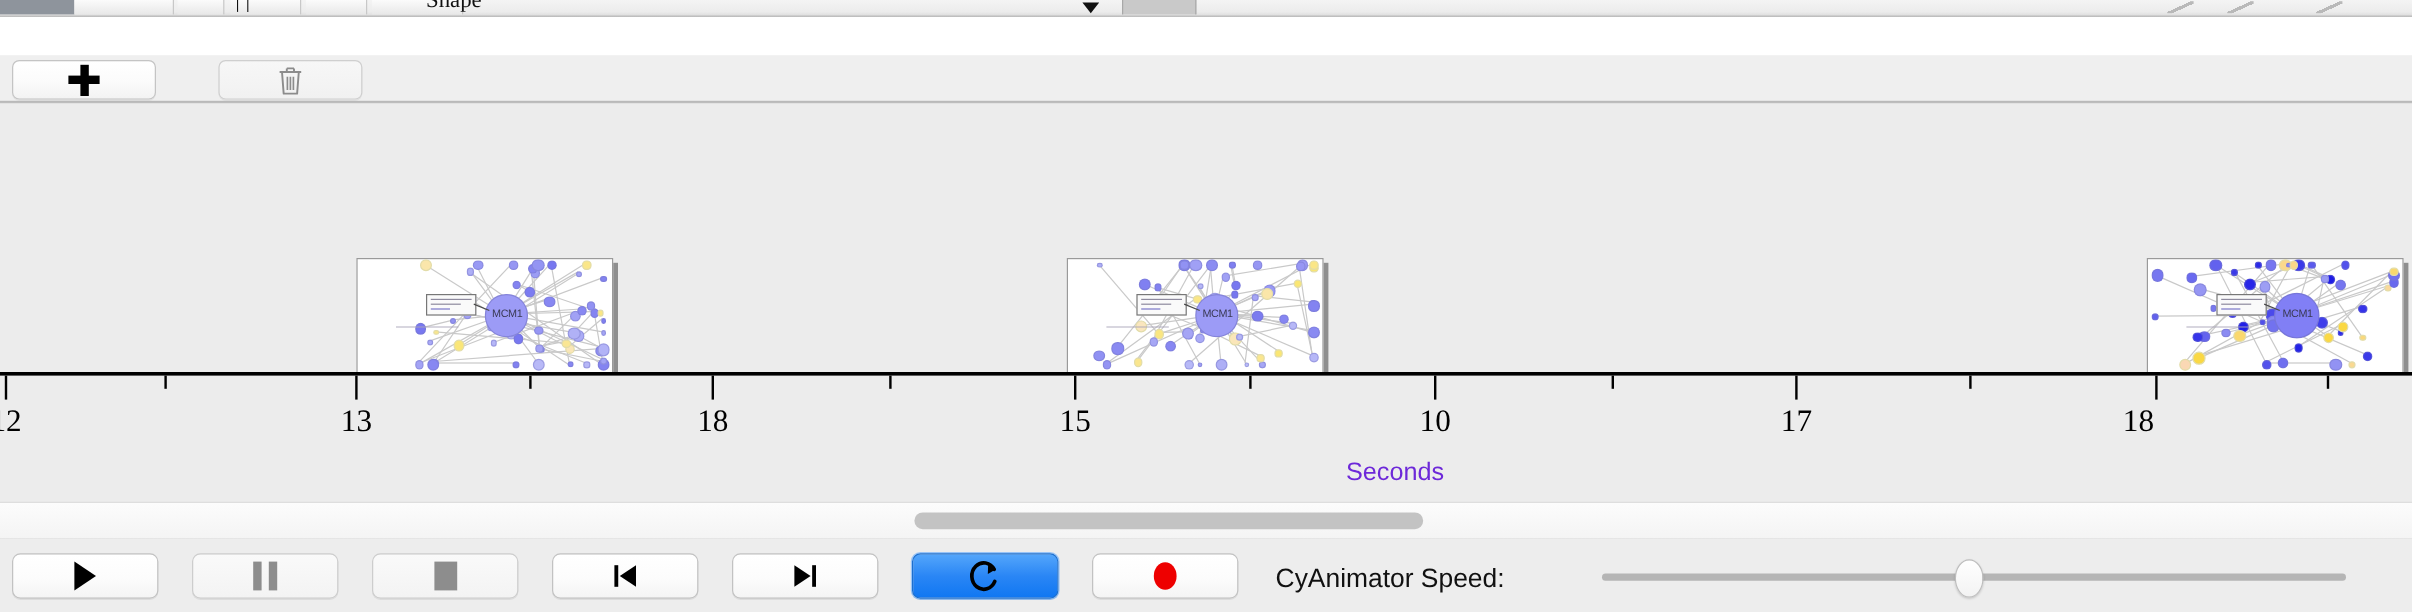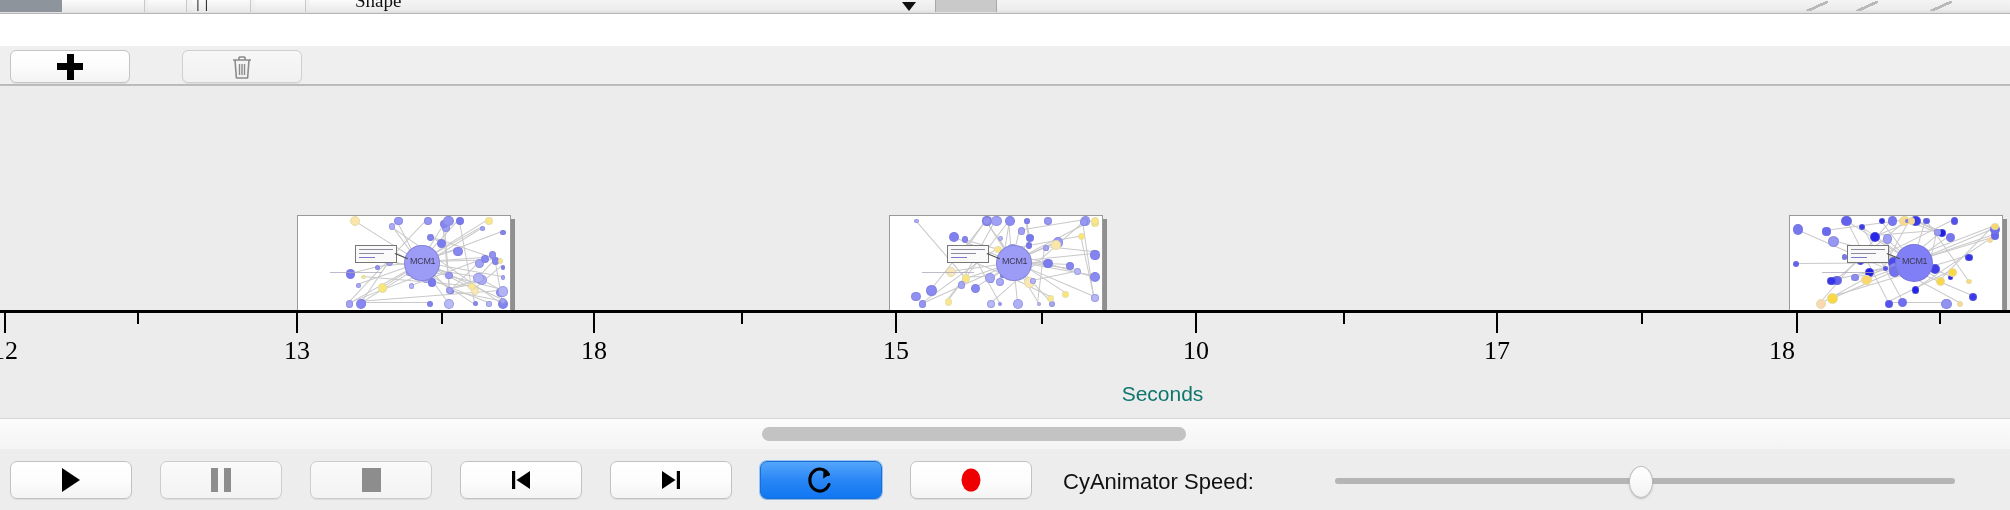--- a/index.html
+++ b/index.html
@@ -216,21 +216,21 @@
     font-family: "Liberation Serif", serif;
     font-size: 26px;
     color: #000;
     transform: translateX(-50%);
     white-space: nowrap;
   }
   .axis-title {
     position: absolute;
     top: 72px;
     font-size: 21px;
-    color: #0f766e;
+    color: #6d28d9;
     transform: translateX(-50%);
     white-space: nowrap;
   }
 
   
   .hscroll {
     position: absolute;
     left: 0; top: 418px;
     width: 2010px; height: 30px;
     background: linear-gradient(to bottom, #fcfcfc, #f4f4f4);

